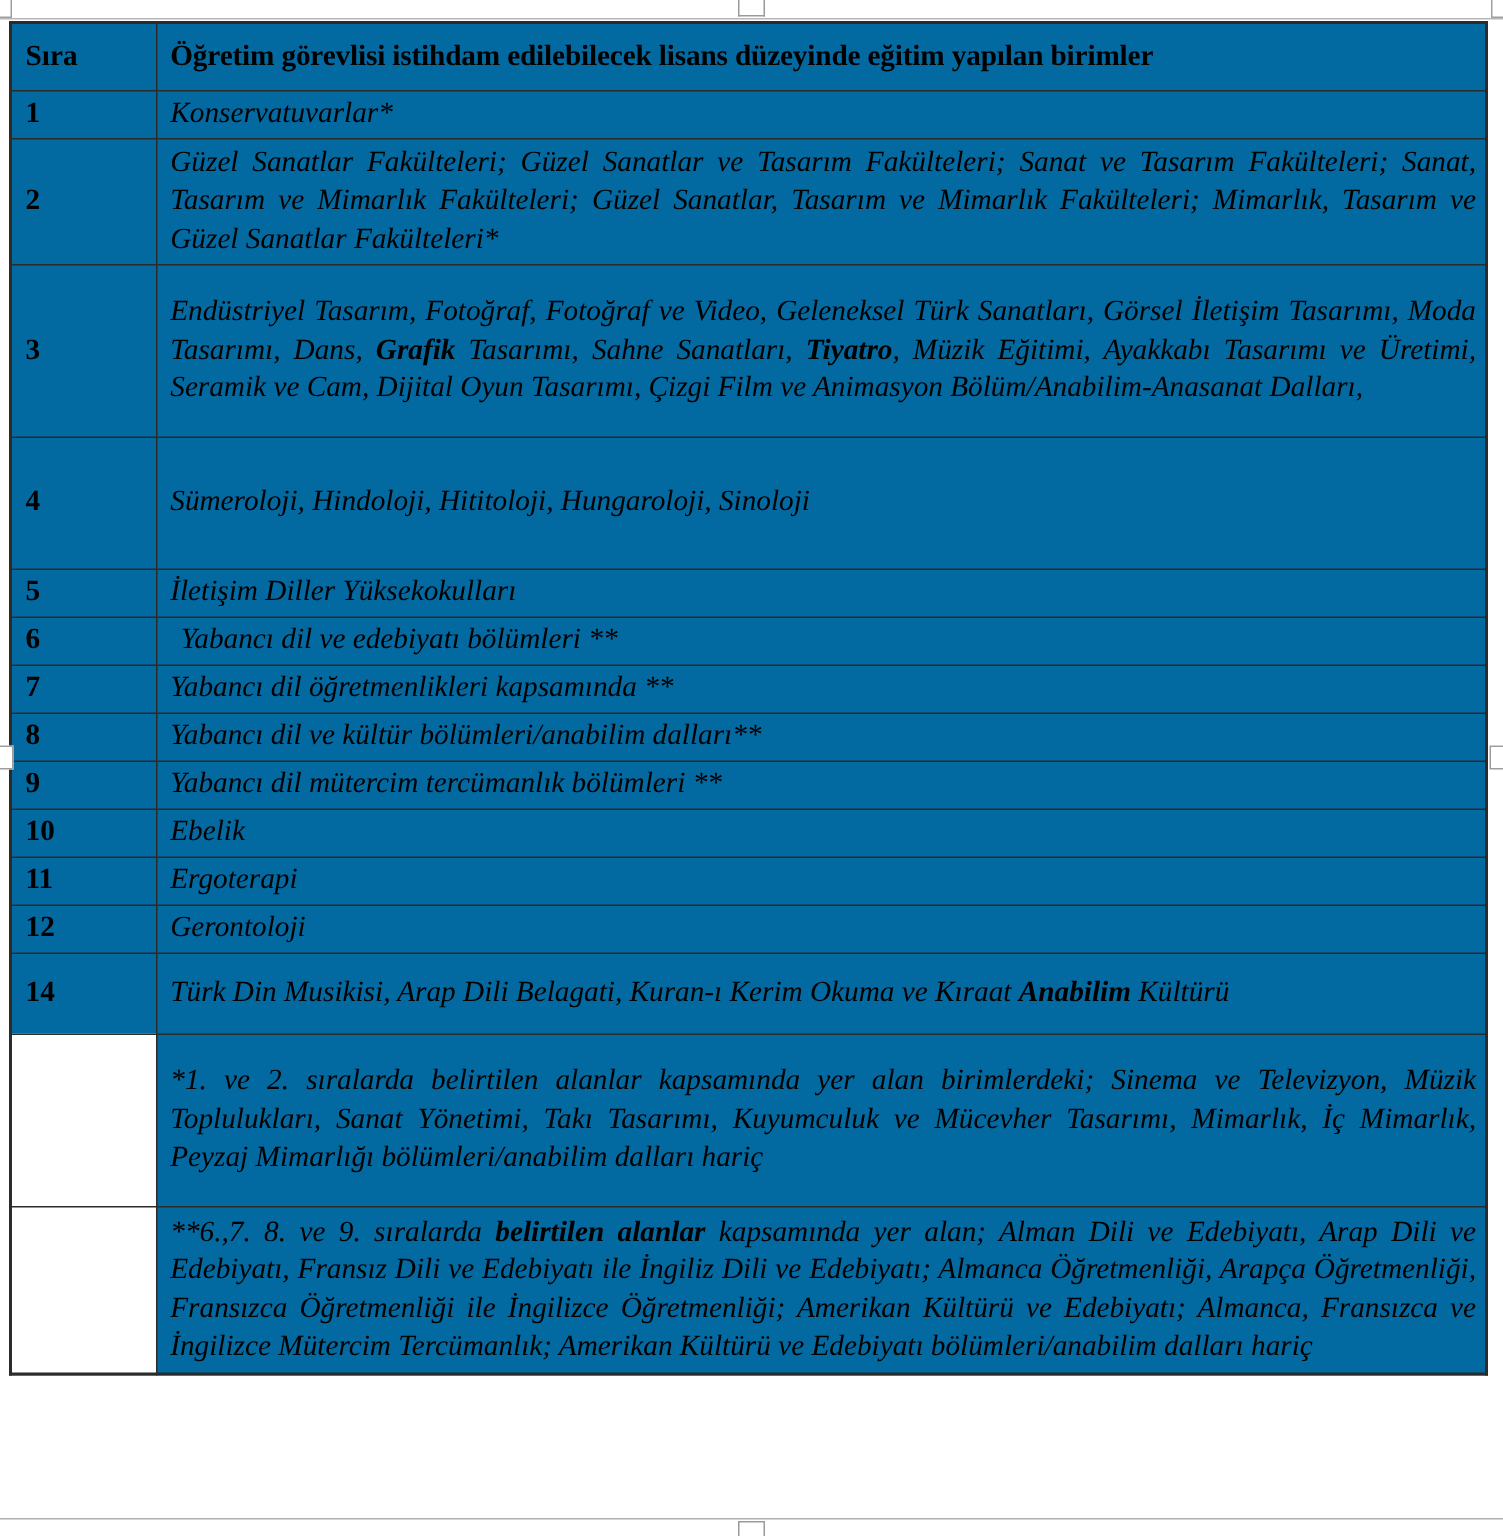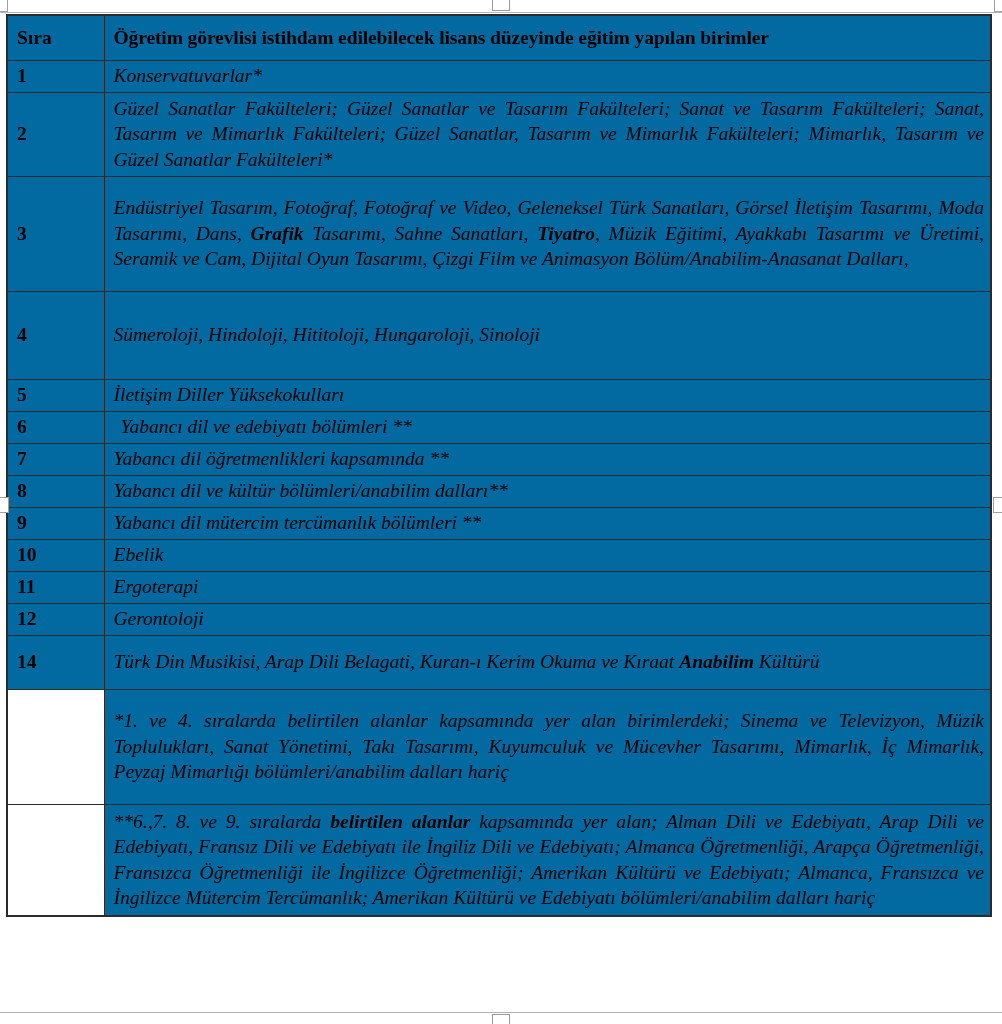--- a/index.html
+++ b/index.html
@@ -232,21 +232,21 @@
 
 
     <tr class="r14">
       <td class="no-cell">14</td>
       <td class="body-cell"><span>Türk Din Musikisi, Arap Dili Belagati, Kuran-ı Kerim Okuma ve Kıraat </span><span class="b">Anabilim</span><span> Kültürü</span></td>
     </tr>
 
 
     <tr class="note1">
       <td class="no-cell note-no"></td>
-      <td class="note-cell">*1. ve 4. sıralarda belirtilen alanlar kapsamında yer alan birimlerdeki; Sinema ve Televizyon, Müzik Toplulukları, Sanat Yönetimi, Takı Tasarımı, Kuyumculuk ve Mücevher Tasarımı, Mimarlık, İç Mimarlık, Peyzaj Mimarlığı bölümleri/anabilim dalları hariç</td>
+      <td class="note-cell">*1. ve 2. sıralarda belirtilen alanlar kapsamında yer alan birimlerdeki; Sinema ve Televizyon, Müzik Toplulukları, Sanat Yönetimi, Takı Tasarımı, Kuyumculuk ve Mücevher Tasarımı, Mimarlık, İç Mimarlık, Peyzaj Mimarlığı bölümleri/anabilim dalları hariç</td>
     </tr>
 
     <tr class="note2">
       <td class="no-cell note-no"></td>
       <td class="note-cell"><span>**6.,7. 8. ve 9. sıralarda </span><span class="b">belirtilen alanlar</span><span> kapsamında yer alan; Alman Dili ve Edebiyatı, Arap Dili ve Edebiyatı, Fransız Dili ve Edebiyatı ile İngiliz Dili ve Edebiyatı; Almanca Öğretmenliği, Arapça Öğretmenliği, Fransızca Öğretmenliği ile İngilizce Öğretmenliği; Amerikan Kültürü ve Edebiyatı; Almanca, Fransızca ve İngilizce Mütercim Tercümanlık; Amerikan Kültürü ve Edebiyatı bölümleri/anabilim dalları hariç</span></td>
     </tr>
   </tbody>
 </table>
 
 <div id="page-chrome-bottom">

